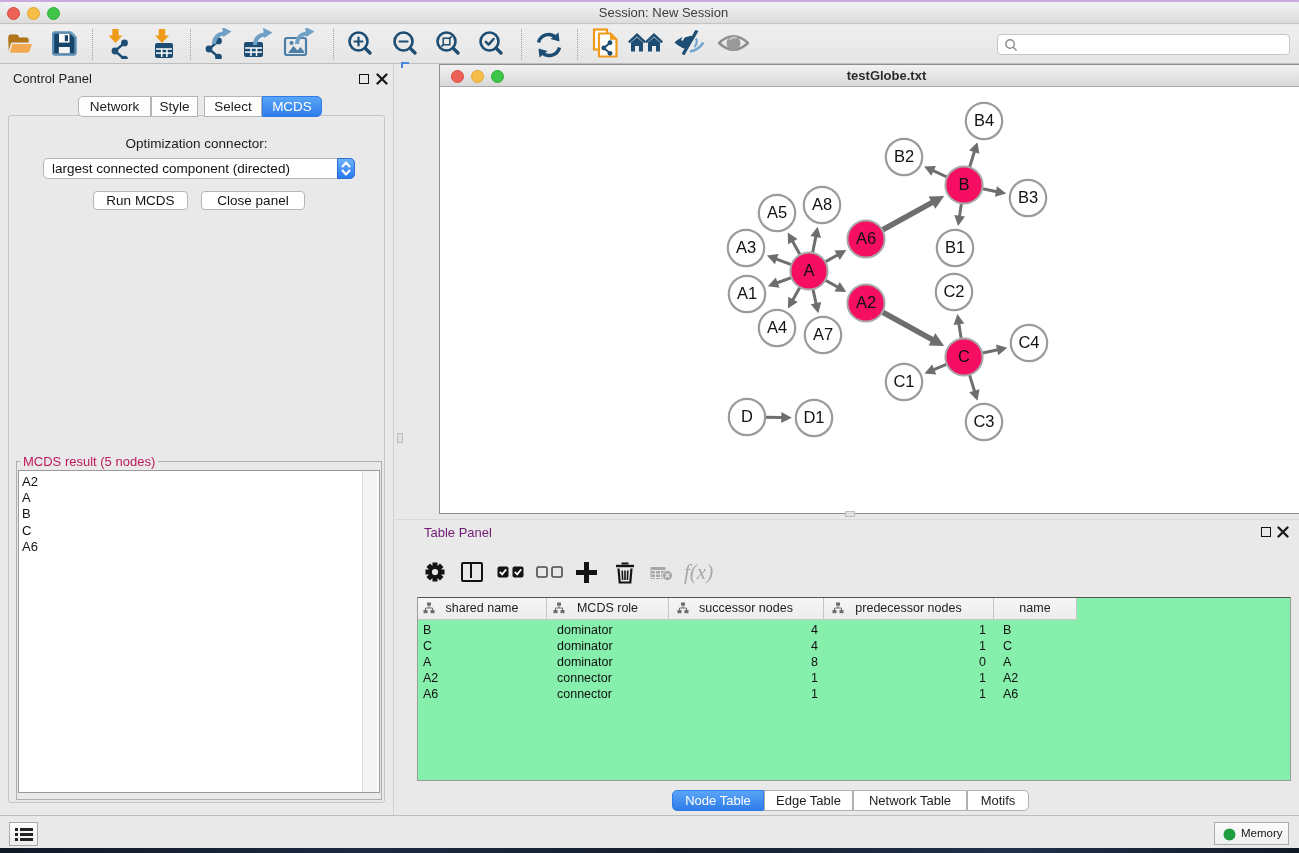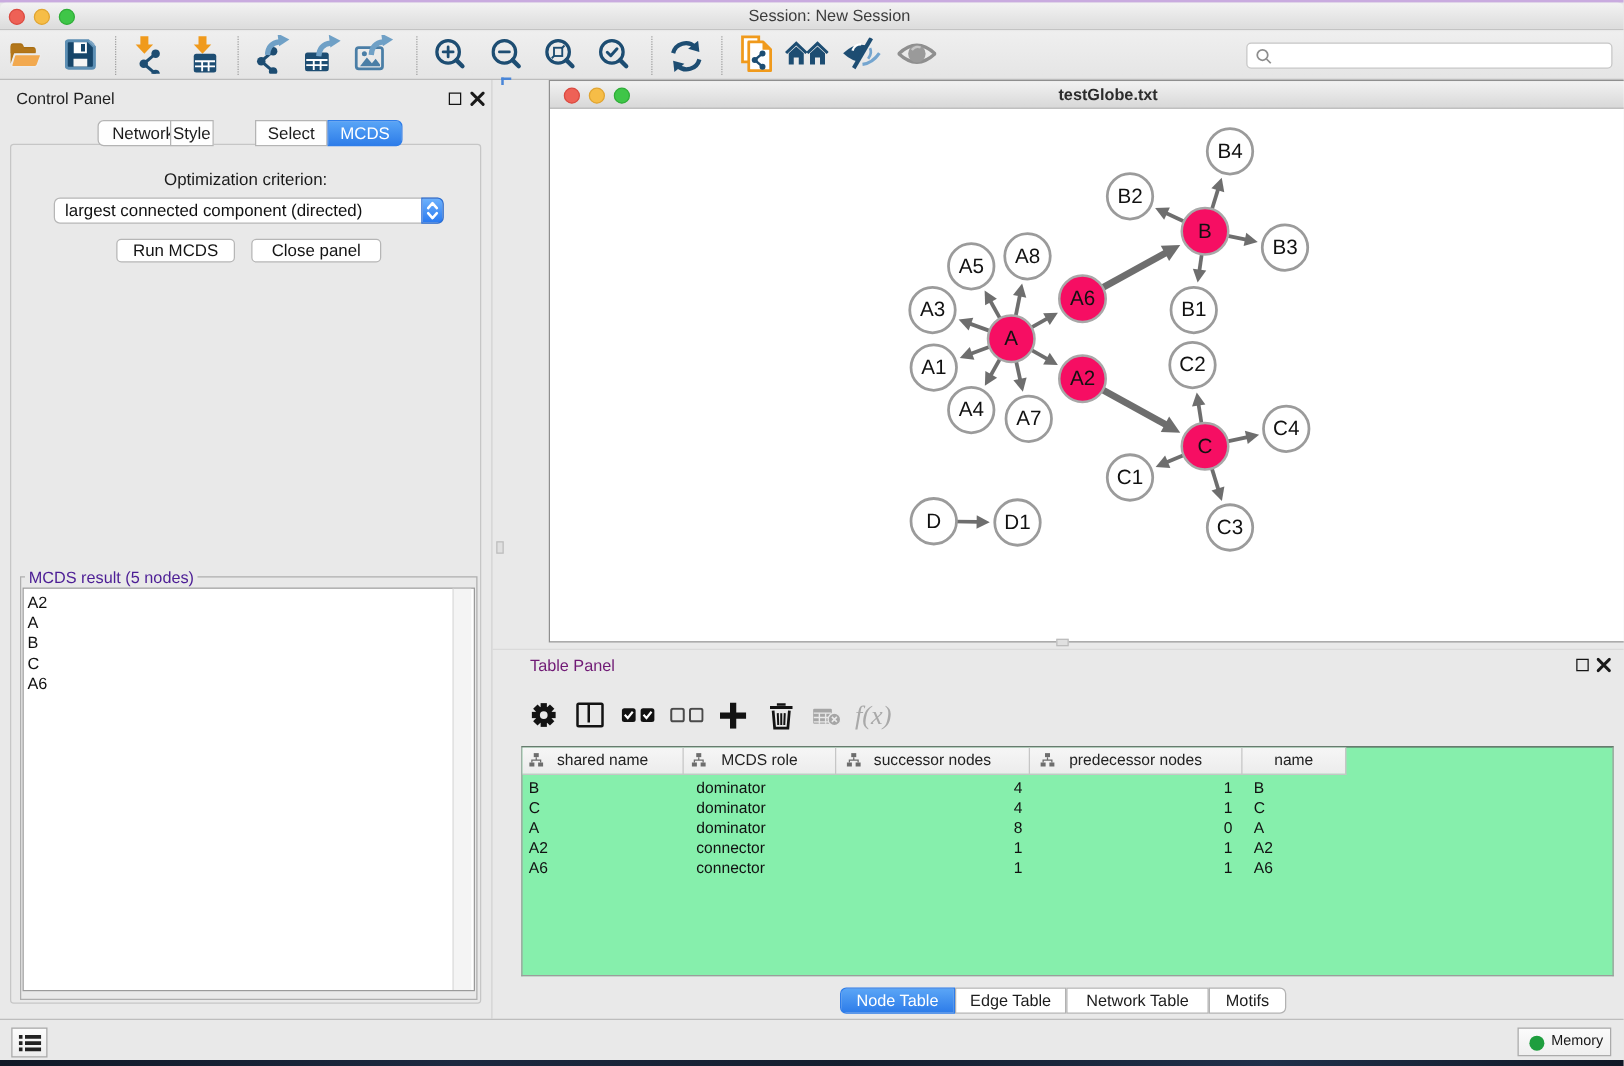--- a/index.html
+++ b/index.html
@@ -21,21 +21,21 @@
 .tab{position:absolute;height:21px;line-height:20px;text-align:center;font-size:13.5px;
  background:#fefefe;border:1px solid #b4b4b4;color:#1c1c1c;}
 .tab.sel{background:linear-gradient(#59a5f6,#2e7de9);color:#fff;border-color:#2e7de9;}
 #opt-label{left:8px;top:136px;width:377px;text-align:center;font-size:13.5px;color:#1b1b1b;}
 #dropdown{left:43px;top:158px;width:312px;height:21px;background:#fff;border:1px solid #b6b6b6;border-radius:5px;font-size:13.5px;color:#111;line-height:19px;padding-left:8px;}
 #dd-btn{left:337px;top:158px;width:18px;height:21px;border-radius:0 5px 5px 0;
  background:linear-gradient(#6cb1fc,#2a7af0);border:1px solid #2a6fd8;}
 .btn{position:absolute;height:19px;background:#fff;border:1px solid #b6b6b6;border-radius:4px;
  font-size:13.5px;color:#141414;text-align:center;line-height:17px;}
 #fieldset{left:16px;top:461px;width:366px;height:339px;border:1px solid #aeaeae;}
-#fs-label{left:20px;top:454px;background:#e9e9e9;padding:0 3px;font-size:13px;color:#4c1d95;}
+#fs-label{left:20px;top:454px;background:#e9e9e9;padding:0 3px;font-size:13px;color:#be185d;}
 #fs-list{left:18px;top:470px;width:362px;height:323px;background:#fff;border:1px solid #9a9a9a;font-size:13px;color:#111;}
 #fs-list{padding-top:3px;} #fs-list .it{padding-left:3px;height:16.2px;line-height:16.2px;}
 #fs-scroll{left:362px;top:471px;width:15px;height:321px;background:#f4f4f4;border-left:1px solid #dcdcdc;}
 #net-win{left:403px;top:64px;width:895px;height:450px;background:#fff;border:1px solid #8f8f8f;margin-left:36px;}
 #net-title{left:0;top:0;width:893px;height:22px;background:linear-gradient(#f2f2f2,#d8d8d8);
  border-bottom:1px solid #ababab;}
 #net-title .title{width:100%;text-align:center;font-weight:bold;font-size:13px;color:#2c2c2c;line-height:22px;}
 #tp-title{left:424px;top:525px;font-size:13px;color:#701a75;}
 #tbl{left:417px;top:597px;width:874px;height:184px;background:#86efac;border:1px solid #9c9c9c;border-top:1px solid #555;}
 #tbl-head{left:0;top:0;width:659px;height:22px;background:linear-gradient(#f6f6f6,#ececec);border-bottom:1px solid #c6c6c6;border-right:1px solid #c6c6c6;}
@@ -200,24 +200,24 @@
     </div>
   </div>
 <div class="abs" id="cp-title">Control Panel</div>
 <div class="abs float-ic" style="left:359px;top:74px;"></div>
 <svg class="abs" style="left:376px;top:73px" width="12" height="12" viewBox="0 0 12 12">
     <path d="M1.5 1.5 L10.5 10.5 M10.5 1.5 L1.5 10.5" stroke="#1a1a1a" stroke-width="2.3" stroke-linecap="round"></path>
   </svg>
 <div class="abs" id="cp-panel"></div>
 <div class="abs" style="left:393px;top:64px;width:1px;height:751px;background:#d2d2d2;"></div>
 <div class="tab" style="left:78px;top:96px;width:73px;border-radius:5px 0 0 5px;">Network</div>
-<div class="tab" style="left:136px;top:96px;width:35px;">Style</div>
+<div class="tab" style="left:151px;top:96px;width:47px;">Style</div>
 <div class="tab" style="left:204px;top:96px;width:58px;">Select</div>
 <div class="tab sel" style="left:262px;top:96px;width:60px;border-radius:0 5px 5px 0;">MCDS</div>
-<div class="abs" id="opt-label">Optimization criterion:</div>
+<div class="abs" id="opt-label">Optimization connector:</div>
 <div class="abs" id="dropdown">largest connected component (directed)</div>
 <div class="abs" id="dd-btn"><svg width="16" height="19" viewBox="0 0 16 19">
       <path d="M4.5 7.5 L8 3.5 L11.5 7.5" fill="none" stroke="#fff" stroke-width="2" stroke-linecap="round" stroke-linejoin="round"></path>
       <path d="M4.5 11.5 L8 15.5 L11.5 11.5" fill="none" stroke="#fff" stroke-width="2" stroke-linecap="round" stroke-linejoin="round"></path>
     </svg></div>
 <div class="btn" style="left:93px;top:191px;width:95px;">Run MCDS</div>
 <div class="btn" style="left:201px;top:191px;width:104px;">Close panel</div>
 <div class="abs" id="fieldset"></div>
 <div class="abs" id="fs-label">MCDS result (5 nodes)</div>
 <div class="abs" id="fs-list">

